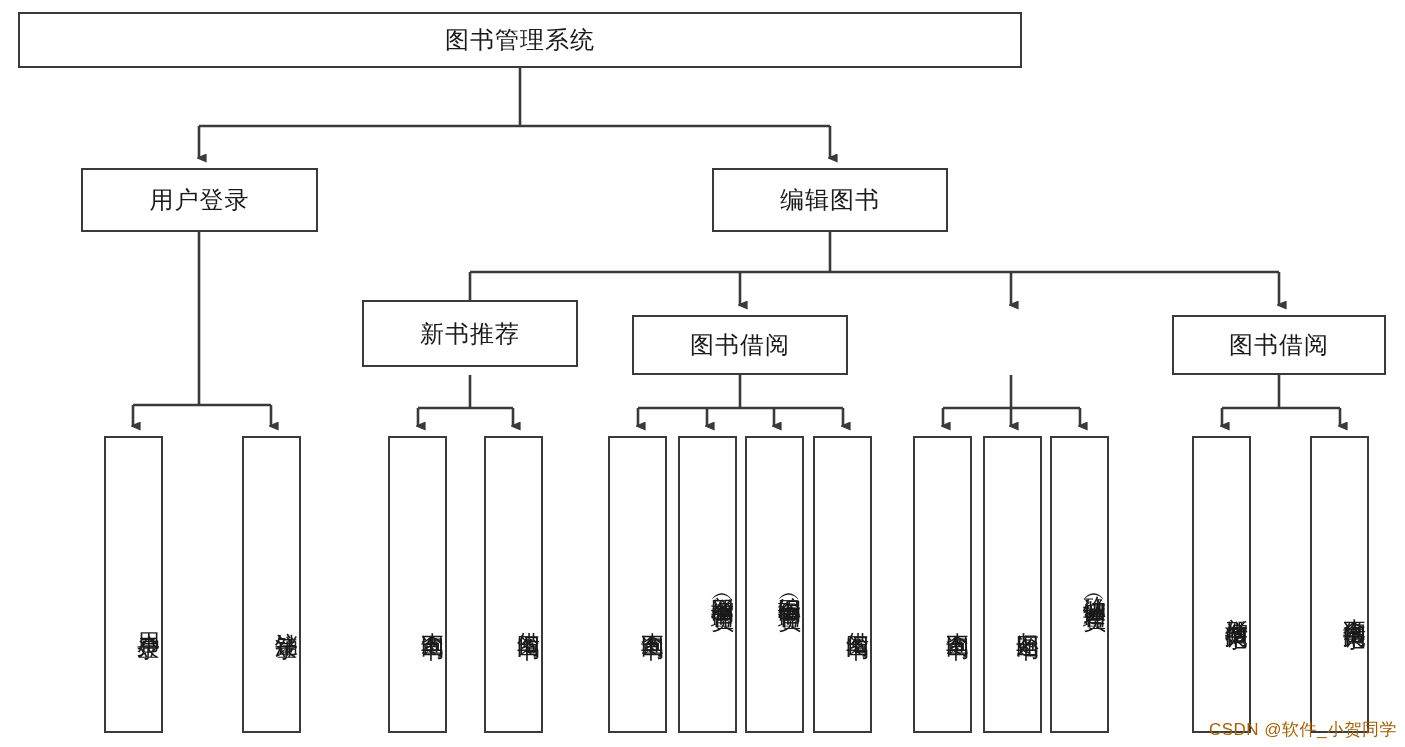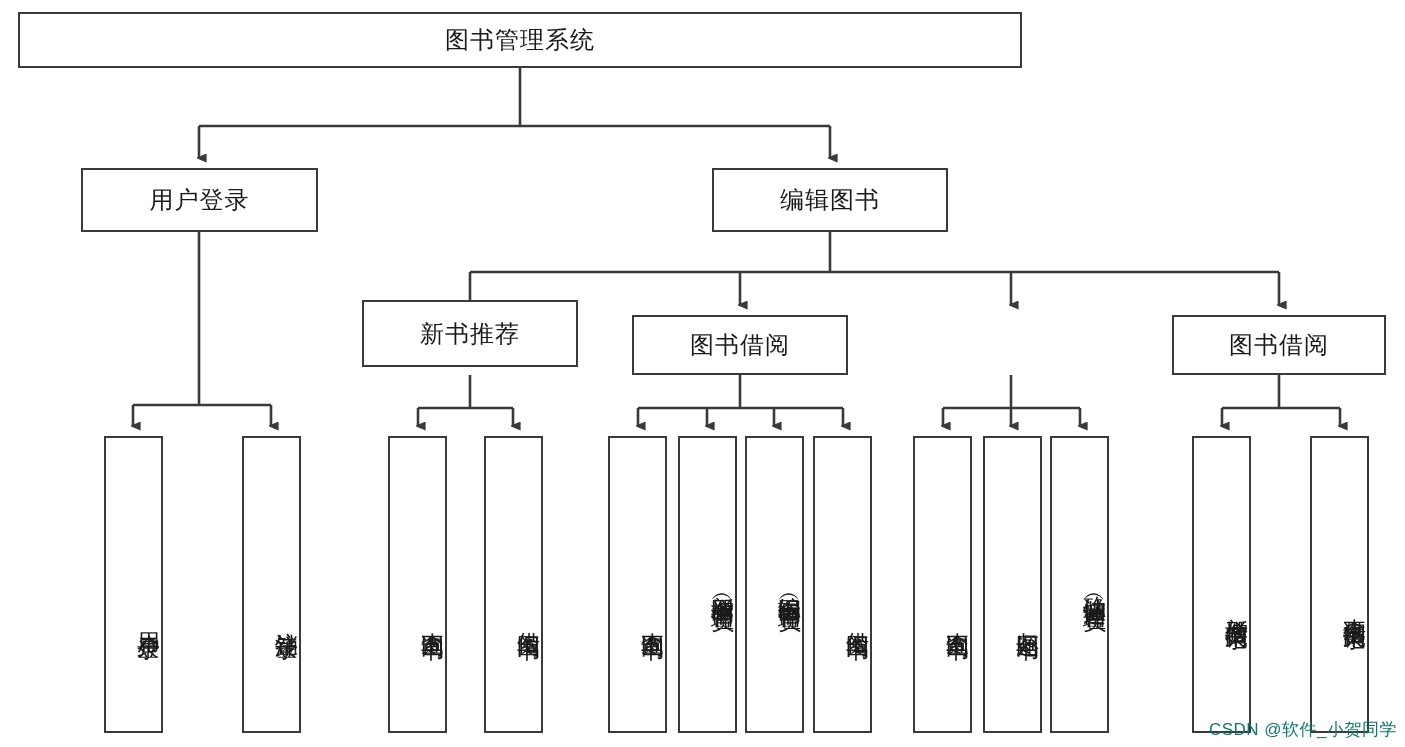--- a/index.html
+++ b/index.html
@@ -50,21 +50,21 @@
     line-height: 1.05;
   }
   .node.vert.top-align {
     align-items: flex-start;
   }
   .watermark {
     position: absolute;
     right: 8px;
     bottom: 6px;
     font-size: 17px;
-    color: #0f766e;
+    color: #a16207;
     white-space: nowrap;
     letter-spacing: 0.5px;
     margin-left: 36px;
   }
 </style>
 </head>
 <body>
 
 <div id="canvas">
 

